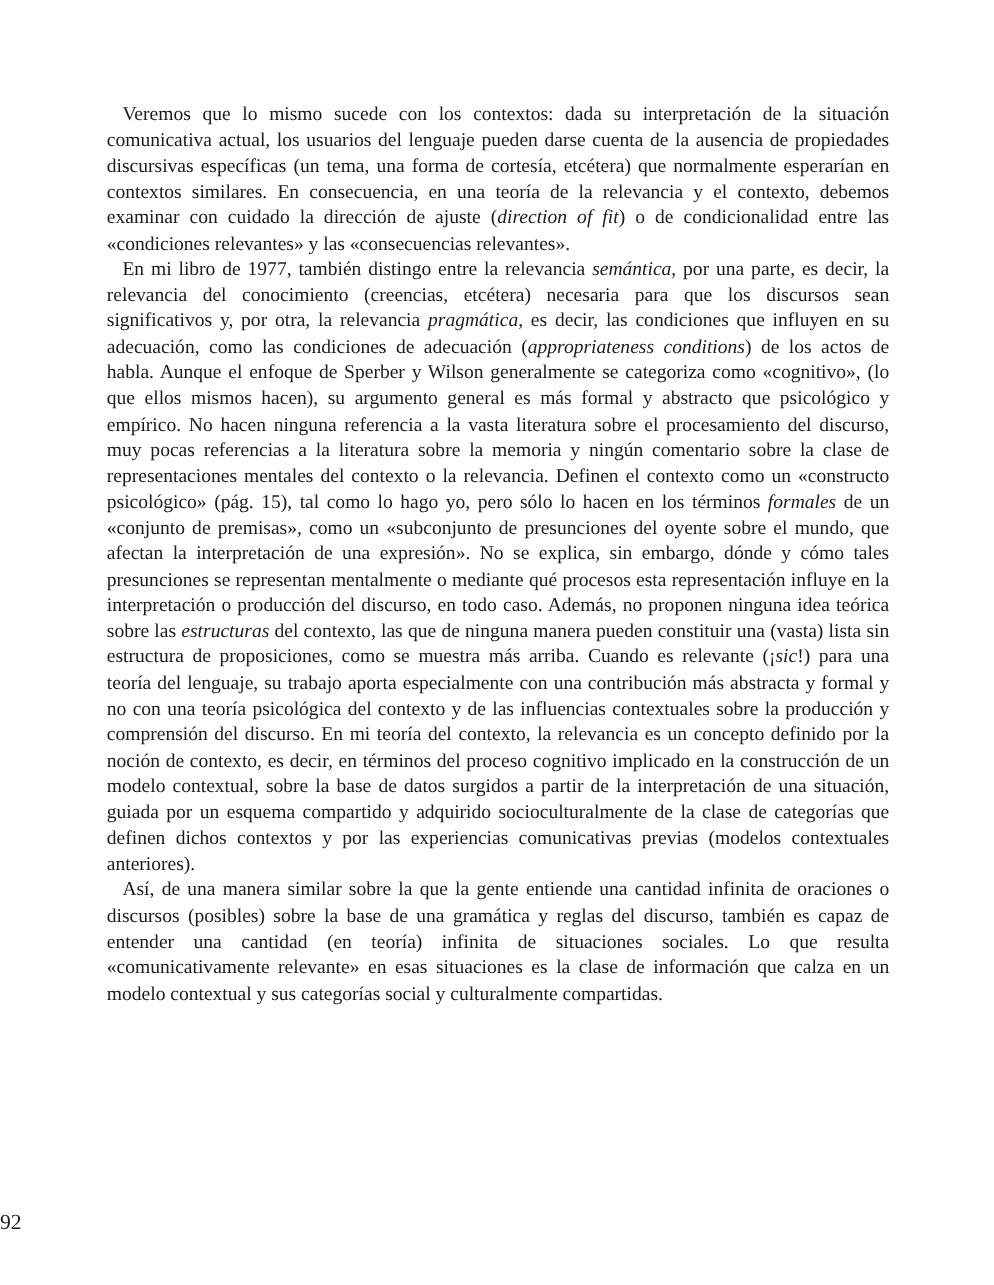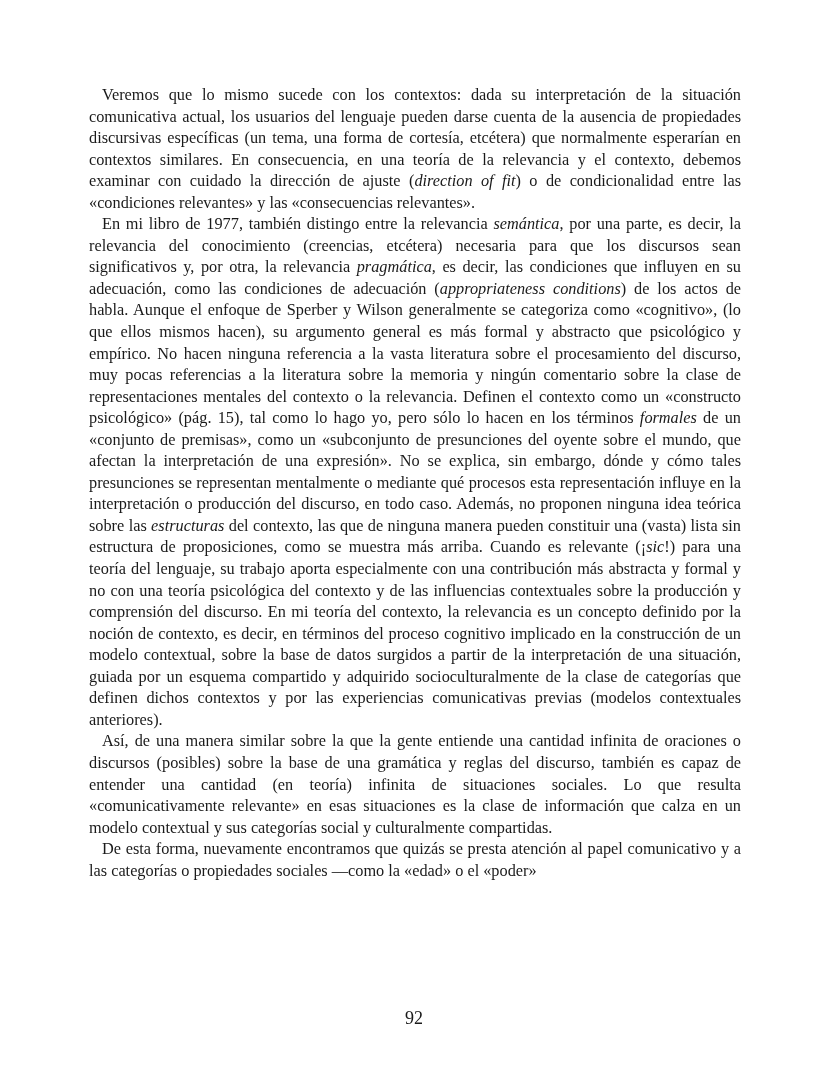--- a/index.html
+++ b/index.html
@@ -29,36 +29,32 @@
       text-indent: 13px;
     }
     .para.first {
       text-indent: 0;
     }
     .page-number {
       position: absolute;
       left: 0;
       width: 828px;
       top: 1008px;
-      text-align: center;
       font-size: 18px;
     }
     em { font-style: italic; }
   </style>
 </head>
 <body>
 
 <div class="page-body">
   <p class="para">
     <span>Veremos que lo mismo sucede con los contextos: dada su interpretación de la situación comunicativa actual, los usuarios del lenguaje pueden darse cuenta de la ausencia de propiedades discursivas específicas (un tema, una forma de cortesía, etcétera) que normalmente esperarían en contextos similares. En consecuencia, en una teoría de la relevancia y el contexto, debemos examinar con cuidado la dirección de ajuste (</span><em>direction of fit</em><span>) o de condicionalidad entre las «condiciones relevantes» y las «consecuencias relevantes».</span>
   </p>
   <p class="para">
     <span>En mi libro de 1977, también distingo entre la relevancia </span><em>semántica</em><span>, por una parte, es decir, la relevancia del conocimiento (creencias, etcétera) necesaria para que los discursos sean significativos y, por otra, la relevancia </span><em>pragmática</em><span>, es decir, las condiciones que influyen en su adecuación, como las condiciones de adecuación (</span><em>appropriateness conditions</em><span>) de los actos de habla. Aunque el enfoque de Sperber y Wilson generalmente se categoriza como «cognitivo», (lo que ellos mismos hacen), su argumento general es más formal y abstracto que psicológico y empírico. No hacen ninguna referencia a la vasta literatura sobre el procesamiento del discurso, muy pocas referencias a la literatura sobre la memoria y ningún comentario sobre la clase de representaciones mentales del contexto o la relevancia. Definen el contexto como un «constructo psicológico» (pág. 15), tal como lo hago yo, pero sólo lo hacen en los términos </span><em>formales</em><span> de un «conjunto de premisas», como un «subconjunto de presunciones del oyente sobre el mundo, que afectan la interpretación de una expresión». No se explica, sin embargo, dónde y cómo tales presunciones se representan mentalmente o mediante qué procesos esta representación influye en la interpretación o producción del discurso, en todo caso. Además, no proponen ninguna idea teórica sobre las </span><em>estructuras</em><span> del contexto, las que de ninguna manera pueden constituir una (vasta) lista sin estructura de proposiciones, como se muestra más arriba. Cuando es relevante (¡</span><em>sic</em><span>!) para una teoría del lenguaje, su trabajo aporta especialmente con una contribución más abstracta y formal y no con una teoría psicológica del contexto y de las influencias contextuales sobre la producción y comprensión del discurso. En mi teoría del contexto, la relevancia es un concepto definido por la noción de contexto, es decir, en términos del proceso cognitivo implicado en la construcción de un modelo contextual, sobre la base de datos surgidos a partir de la interpretación de una situación, guiada por un esquema compartido y adquirido socioculturalmente de la clase de categorías que definen dichos contextos y por las experiencias comunicativas previas (modelos contextuales anteriores).</span>
   </p>
   <p class="para">
     <span>Así, de una manera similar sobre la que la gente entiende una cantidad infinita de oraciones o discursos (posibles) sobre la base de una gramática y reglas del discurso, también es capaz de entender una cantidad (en teoría) infinita de situaciones sociales. Lo que resulta «comunicativamente relevante» en esas situaciones es la clase de información que calza en un modelo contextual y sus categorías social y culturalmente compartidas.</span>
   </p>
-  <p class="para">
-    <span>De esta forma, nuevamente encontramos que quizás se presta atención al papel comunicativo y a las categorías o propiedades sociales —como la «edad» o el «poder»</span>
-  </p>
 </div>
 
 <div class="page-number">92</div>
 
 </body></html>

